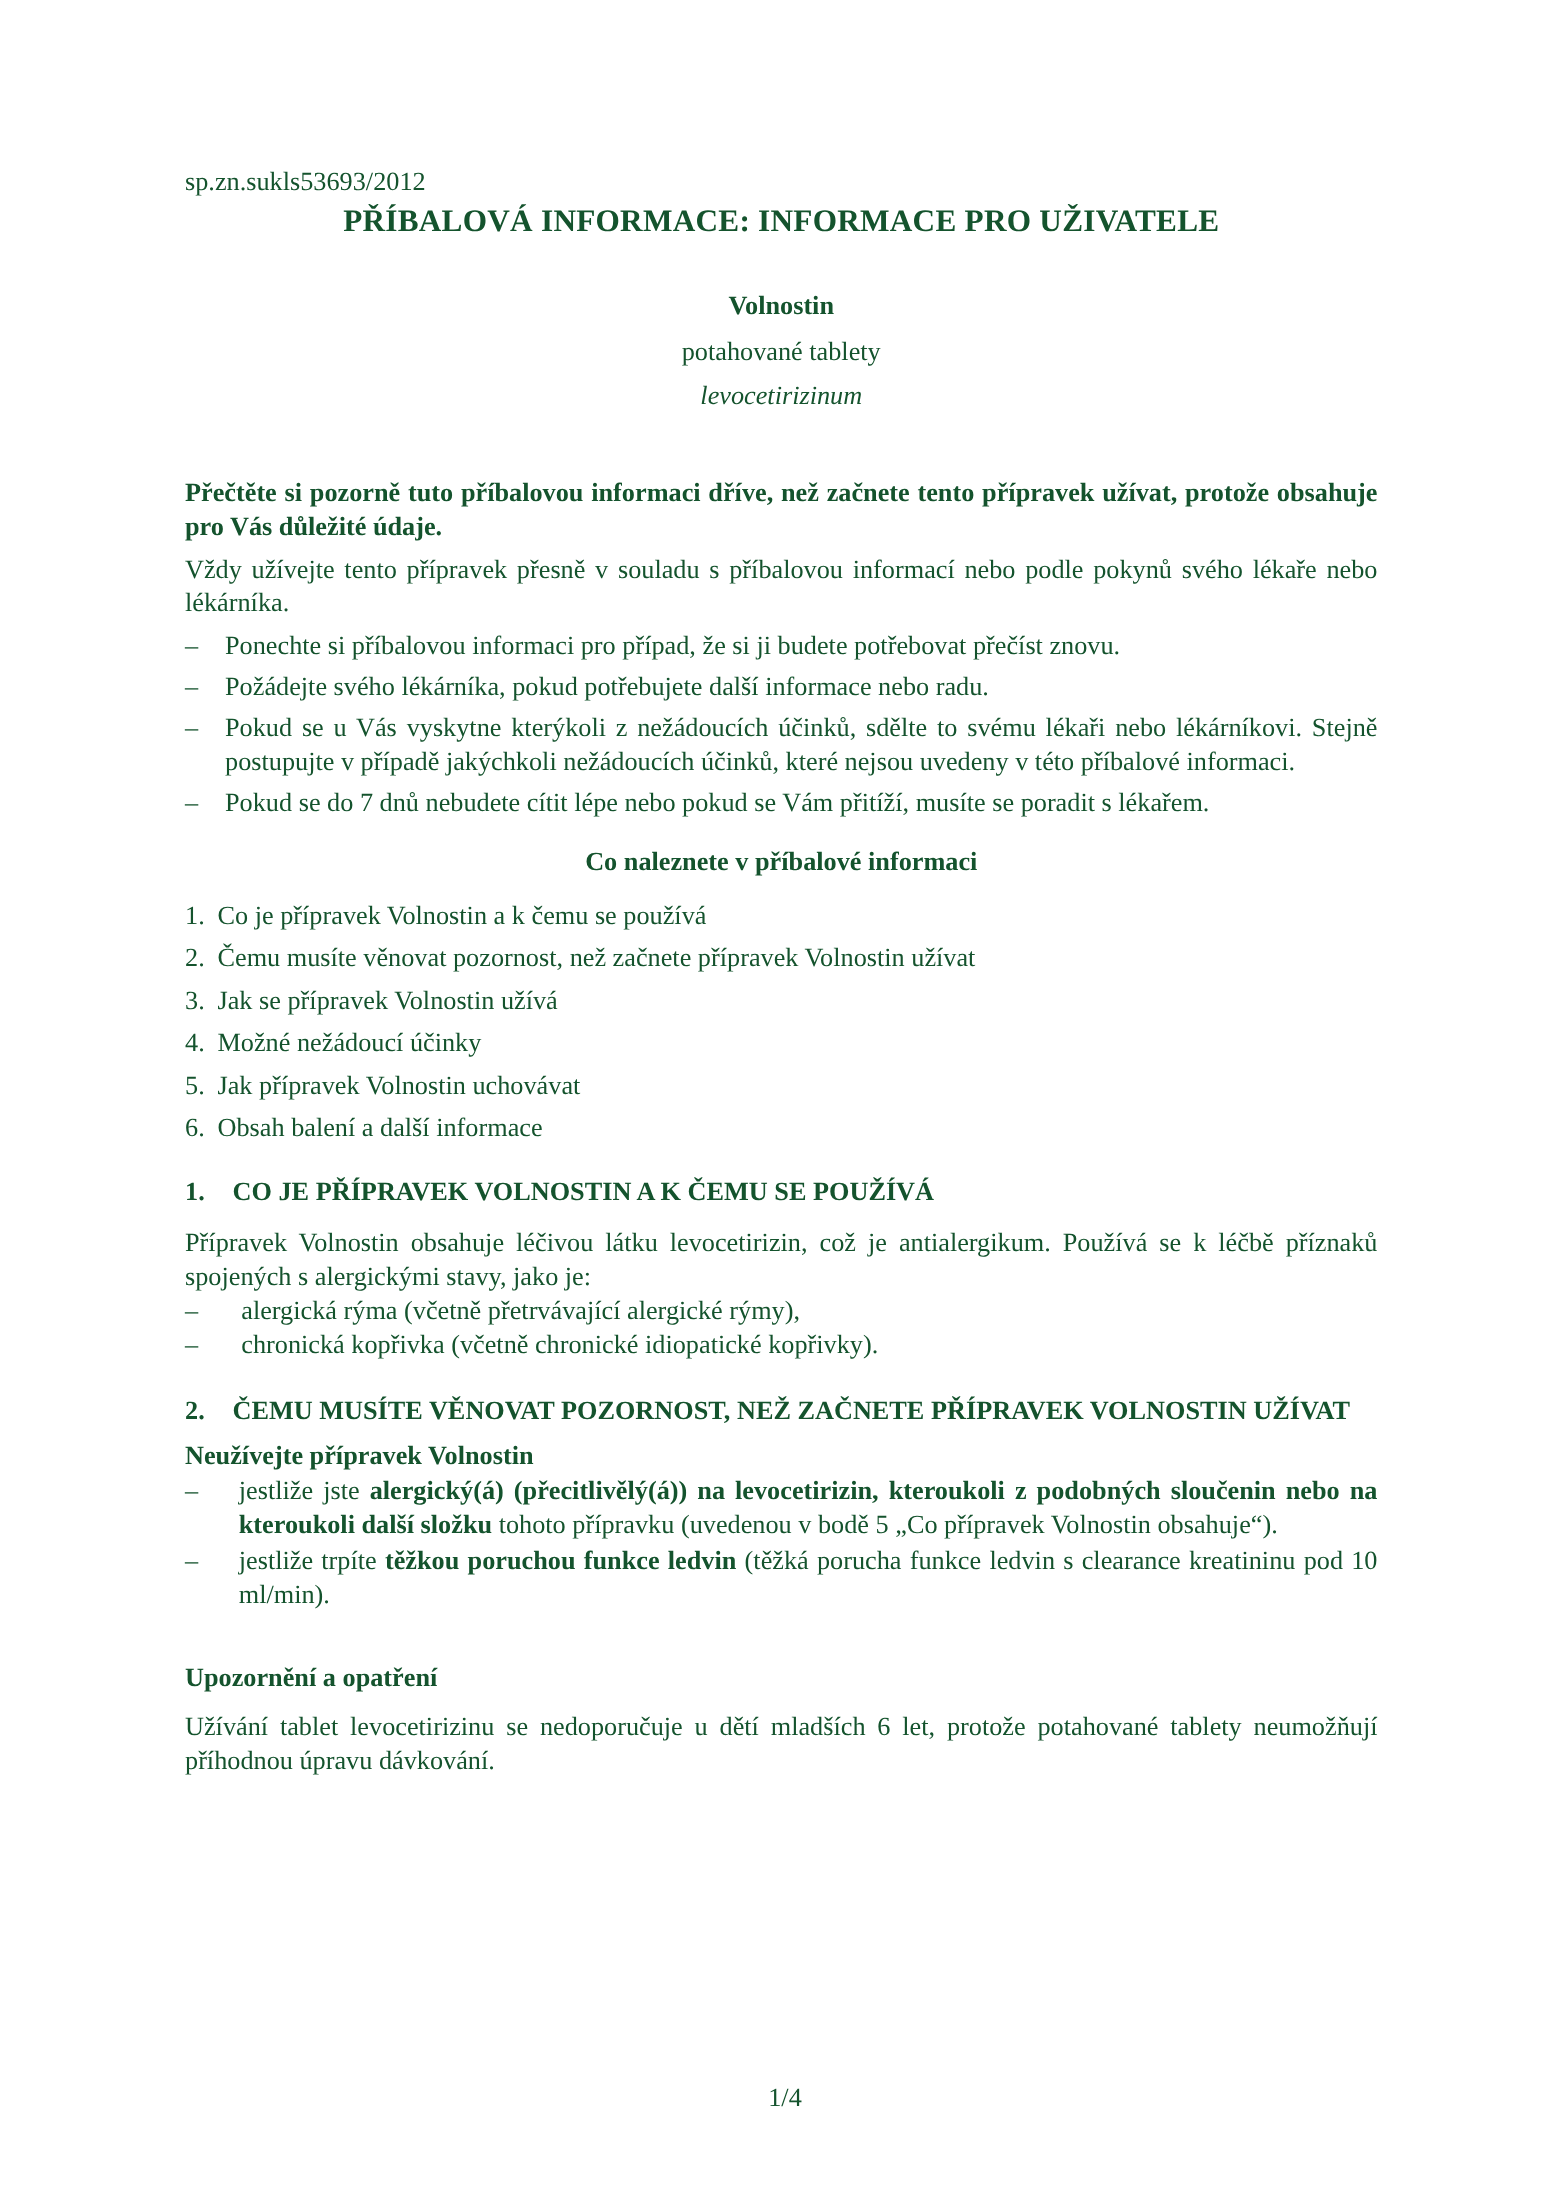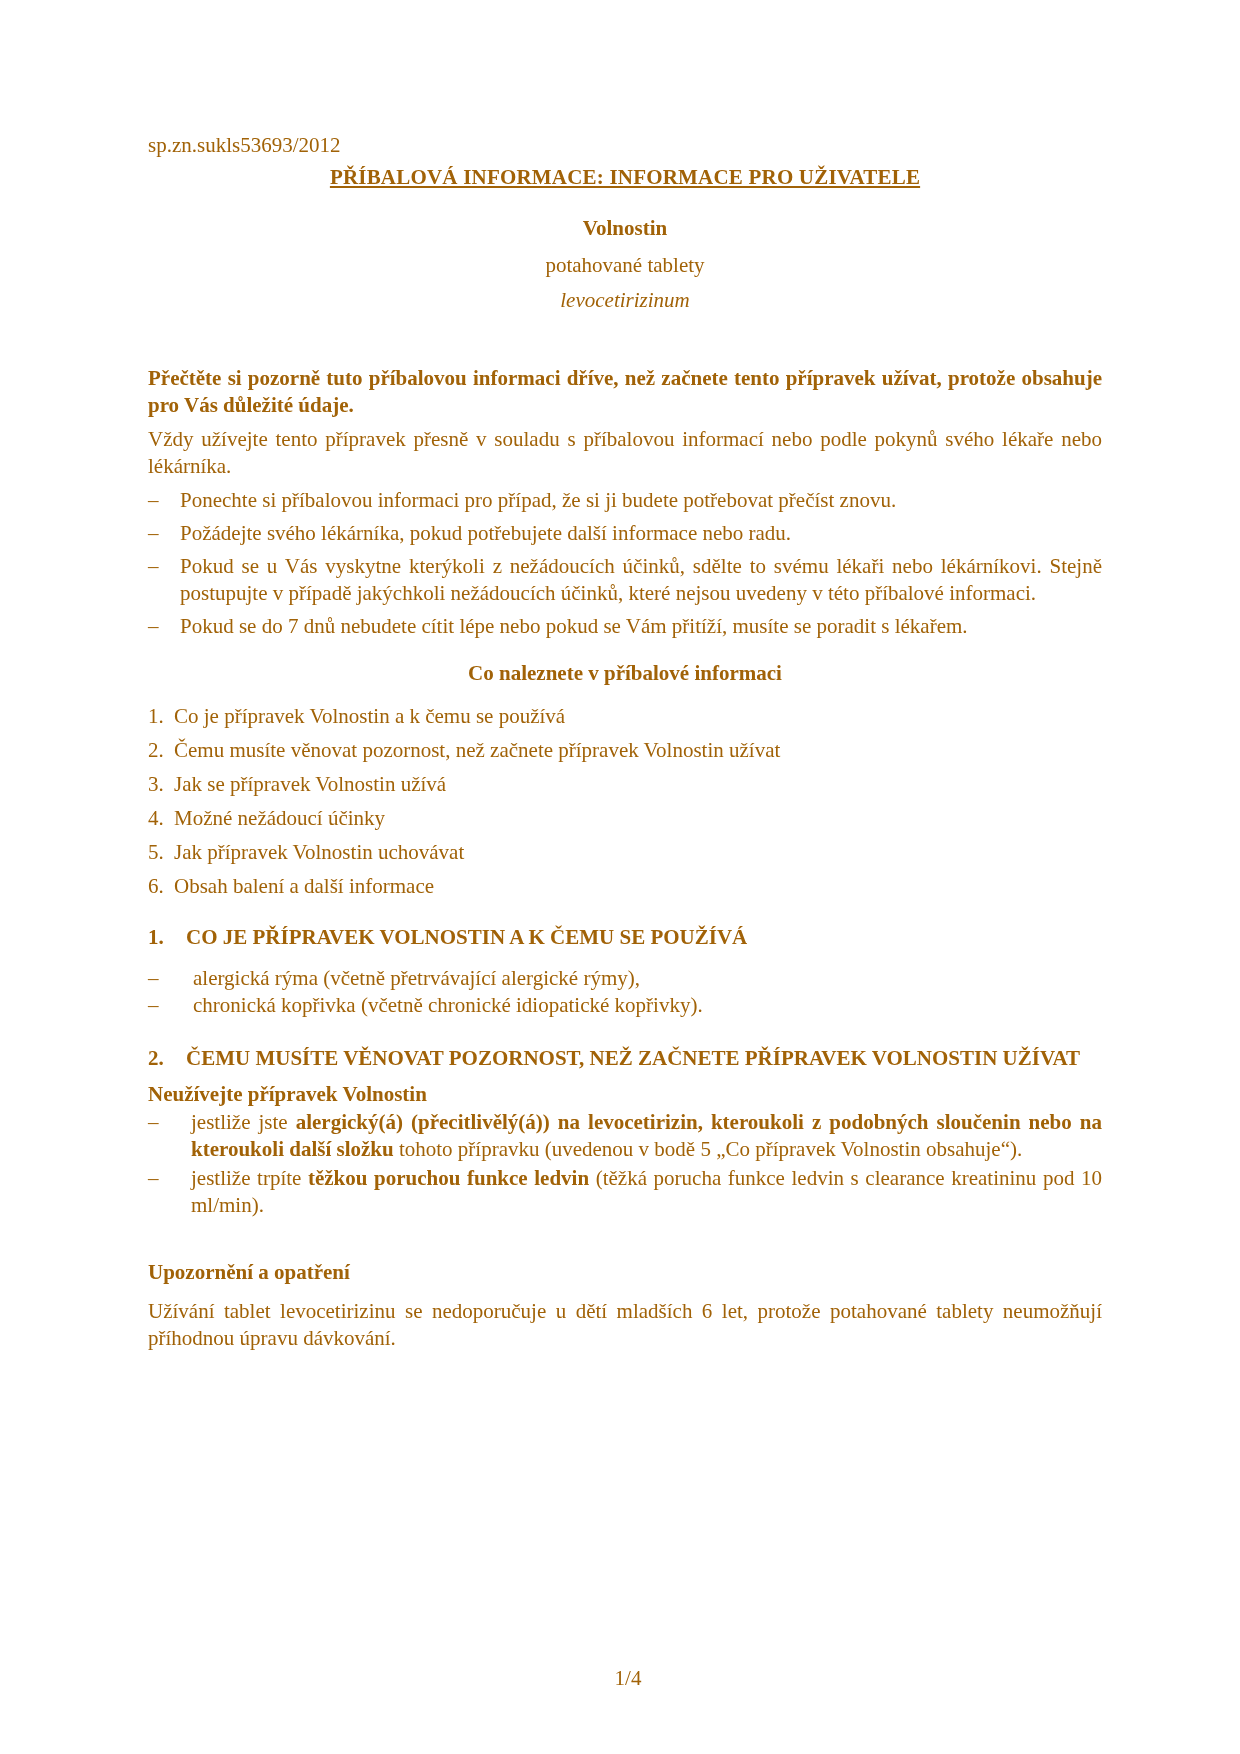--- a/index.html
+++ b/index.html
@@ -3,33 +3,33 @@
 <meta charset="utf-8">
 <style>
   * { margin: 0; padding: 0; box-sizing: border-box; }
   html, body { background: #ffffff; }
   .page {
     position: relative;
     width: 1240px;
     height: 1754px;
     margin: 0 auto;
     background: #ffffff;
-    color: #a16207;
+    color: #14532d;
     font-family: "Liberation Serif", "DejaVu Serif", serif;
     font-size: 21px;
     line-height: 27px;
     padding: 132px 138px 0 148px;
     overflow: hidden;
   }
   .center { text-align: center; }
   .just   { text-align: justify; }
   .bold   { font-weight: 700; }
 
   .ref        { margin-bottom: 5px; }
-  .doc-title  { font-size: 21px; font-weight: 700; letter-spacing: 0.2px; margin-bottom: 24px; text-decoration: underline; }
+  .doc-title  { font-size: 25px; font-weight: 700; letter-spacing: 0.2px; margin-bottom: 40px; }
   .product    { font-weight: 700; margin-bottom: 10px; }
   .form       { margin-bottom: 8px; }
   .substance  { font-style: italic; margin-bottom: 51px; }
 
   .read-notice { font-weight: 700; margin-bottom: 7px; }
   .always      { margin-bottom: 7px; }
 
   .row    { display: flex; align-items: flex-start; }
   .marker { flex: none; }
   .m26 { width: 26px; }
@@ -123,20 +123,21 @@
       <span class="marker m26">6.</span>
       <div class="litext">Obsah balení a další informace</div>
     </div>
   </div>
 
   <div class="sec1">
     <div class="row sec-heading">
       <span class="marker m38">1.</span>
       <div class="litext">CO JE PŘÍPRAVEK VOLNOSTIN A K ČEMU SE POUŽÍVÁ</div>
     </div>
+    <p class="just">Přípravek Volnostin obsahuje léčivou látku levocetirizin, což je antialergikum. Používá se k léčbě příznaků spojených s alergickými stavy, jako je:</p>
     <div class="sec1-list">
       <div class="row li">
         <span class="marker m45">–</span>
         <div class="litext">alergická rýma (včetně přetrvávající alergické rýmy),</div>
       </div>
       <div class="row li">
         <span class="marker m45">–</span>
         <div class="litext">chronická kopřivka (včetně chronické idiopatické kopřivky).</div>
       </div>
     </div>

